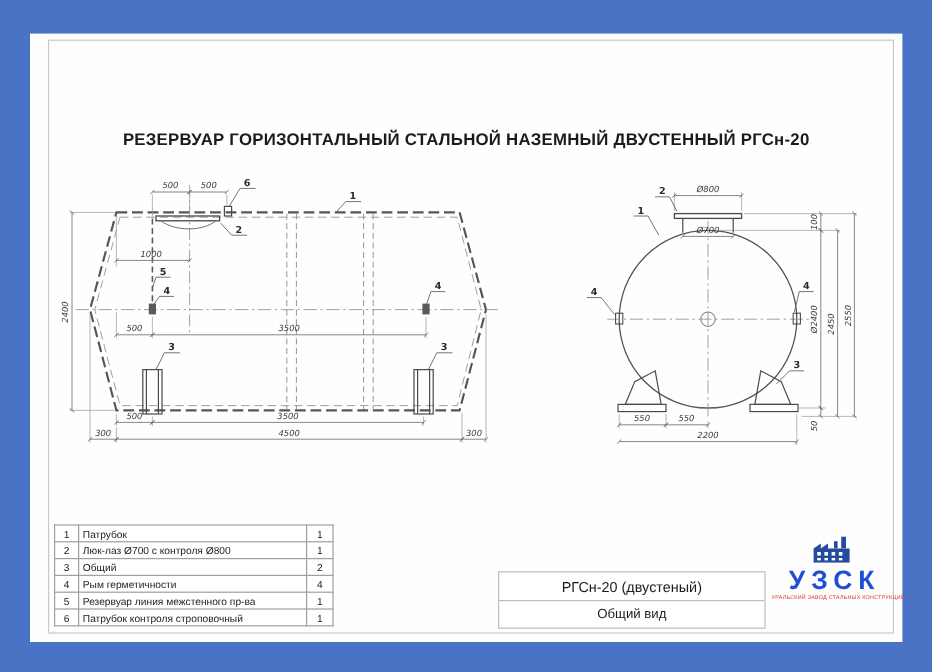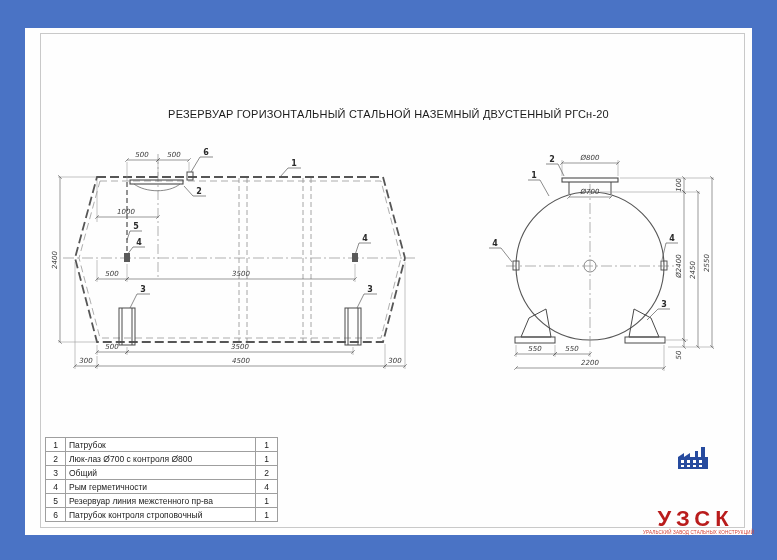--- a/index.html
+++ b/index.html
@@ -1,32 +1,32 @@
 <!DOCTYPE html>
 <html><head>
 <meta charset="utf-8">
 <style>
   html,body{margin:0;padding:0;}
   body{width:777px;height:560px;position:relative;font-family:"Liberation Sans",sans-serif;background:#4a73c5;overflow:hidden;}
   .sheet{position:absolute;left:25px;top:28px;width:727px;height:507px;background:#fefefe;}
   .inner-border{position:absolute;left:15px;top:5px;width:703px;height:493px;border:1px solid #c9c9c9;}
-  .main-title{position:absolute;left:0;top:80px;width:727px;text-align:center;font-size:11px;font-weight:400;color:#1b1b1b;letter-spacing:0.2px;}
+  .main-title{position:absolute;left:0;top:80px;width:727px;text-align:center;font-size:14px;font-weight:700;color:#1b1b1b;letter-spacing:0.2px;}
   svg text{font-family:"DejaVu Sans",sans-serif;}
   .dim{font-size:7px;font-style:italic;fill:#3a3a3a;}
   .co{font-size:8px;font-weight:600;fill:#2a2a2a;}
   .ptable{position:absolute;left:20px;top:409px;border-collapse:collapse;font-size:8.5px;color:#222;}
   .ptable td{border:1px solid #9f9f9f;height:13px;padding:0 3px;background:#fff;}
   .ptable td.cnum{width:13px;text-align:center;}
   .ptable td.cname{width:183px;text-align:left;}
   .ptable td.cqty{width:15px;text-align:center;}
   .tblock{position:absolute;left:390px;top:448px;width:221px;height:46px;border:1px solid #bdbdbd;background:#fff;}
   .tblock .r1{height:23px;border-bottom:1px solid #bdbdbd;display:flex;align-items:center;justify-content:center;font-size:12px;color:#1c1c1c;}
   .tblock .r2{height:22px;display:flex;align-items:center;justify-content:center;font-size:11px;color:#1c1c1c;}
   .logo{position:absolute;left:618px;top:419px;width:100px;text-align:center;}
-  .logo .ltxt{font-size:22px;font-weight:bold;color:#b91c1c;letter-spacing:5px;line-height:20px;margin-left:5px;margin-top:36px;}
+  .logo .ltxt{font-size:22px;font-weight:bold;color:#1d4ed8;letter-spacing:5px;line-height:20px;margin-left:5px;}
   .logo .lsub{font-size:4.5px;letter-spacing:0.2px;color:#d43b2f;white-space:nowrap;margin-top:1px;}
 </style>
 </head>
 <body>
 
 <div class="sheet">
   <div class="inner-border"></div>
   <div class="main-title">РЕЗЕРВУАР ГОРИЗОНТАЛЬНЫЙ СТАЛЬНОЙ НАЗЕМНЫЙ ДВУСТЕННЫЙ РГСн-20</div>
 
   <svg width="727" height="507" viewBox="25 28 727 507" style="position:absolute;left:0;top:0;">
@@ -188,20 +188,24 @@
         <td class="cqty">1</td>
       </tr>
       <tr>
         <td class="cnum">6</td>
         <td class="cname">Патрубок контроля строповочный</td>
         <td class="cqty">1</td>
       </tr>
     </tbody>
   </table>
 
+  <div class="tblock">
+    <div class="r1">РГСн-20 (двустеный)</div>
+    <div class="r2">Общий вид</div>
+  </div>
 
   <div class="logo">
     <svg width="34" height="22" viewBox="0 0 34 22">
       <g fill="#264a9e">
         <rect x="25" y="0" width="4" height="10"></rect>
         <rect x="19" y="4" width="3" height="6"></rect>
         <polygon points="2,10 8,6 8,10 14,6 14,10 32,10 32,22 2,22"></polygon>
       </g>
       <g fill="#ffffff">
         <rect x="5" y="13" width="3" height="3"></rect>

